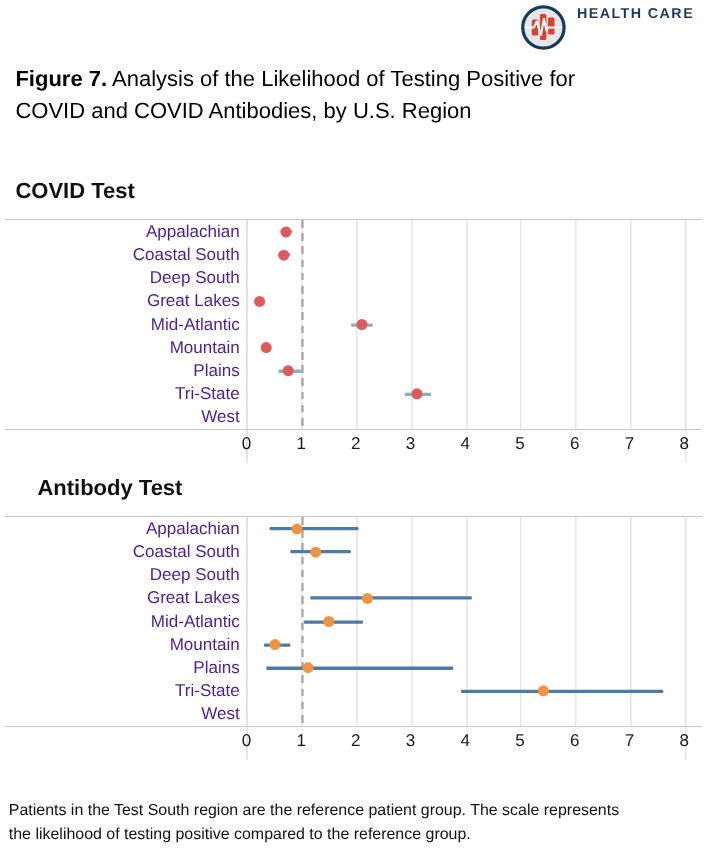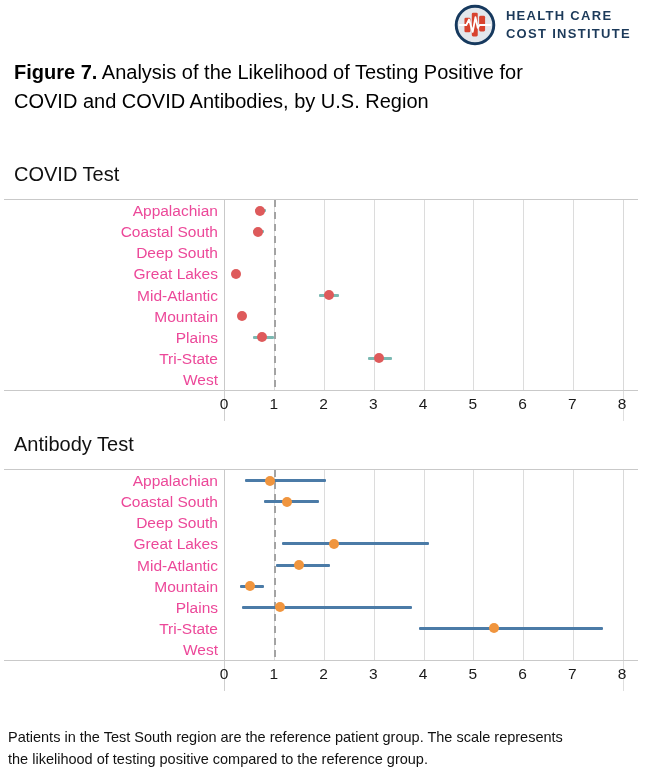--- a/index.html
+++ b/index.html
@@ -5,50 +5,50 @@
   html,body{margin:0;padding:0;background:#ffffff;}
   body{
     width:645px;height:784px;position:relative;overflow:hidden;
     font-family:"Liberation Sans","DejaVu Sans",sans-serif;color:#111;
   }
   
   .header{
     position:absolute;top:0;left:0;width:645px;height:50px;
     display:flex;justify-content:flex-end;align-items:center;
   }
-  .logo{display:flex;align-items:center;gap:9px;margin-right:14px;}
+  .logo{display:flex;gap:9px;margin-right:14px;}
   .logo svg{display:block;}
   .logo-text{
     color:#1c3a5a;font-weight:bold;font-size:13px;line-height:1.35;
     letter-spacing:1.3px;white-space:nowrap;
   }
   
   .fig-title{
     position:absolute;top:58px;left:14px;width:560px;
     font-size:20px;line-height:29px;color:#000;
   }
   .fig-title b{font-weight:bold;}
   
   .section-heading{
-    position:absolute;left:14px;font-size:20px;color:#111;
+    position:absolute;left:14px;font-size:20px;color:#111;font-weight:bold;
   }
   #heading-0{top:163px;}
-  #heading-1{top:433px;}
+  #heading-1{top:433px;margin-left:20px;}
   .panel{
     position:absolute;left:4px;width:634px;
   }
   #panel-0{top:199px;}
   #panel-1{top:469px;}
   .plot-box{
     position:relative;width:634px;height:190px;
     border-top:1px solid #c9c9c9;border-bottom:1px solid #c9c9c9;
   }
   .row-label{
     position:absolute;left:0;width:214px;text-align:right;
-    font-size:15.5px;color:#ec4899;line-height:21px;white-space:nowrap;
+    font-size:15.5px;color:#4c1d95;line-height:21px;white-space:nowrap;
   }
   .plot-area{
     position:absolute;left:220px;top:0;width:398px;height:190px;
     border-left:1px solid #c9c9c9;border-right:1px solid #d9d9d9;
   }
   .gridline{
     position:absolute;top:0;bottom:0;width:1px;background:#dcdcdc;
   }
   .refline{
     position:absolute;top:0;bottom:0;width:2px;
@@ -88,21 +88,20 @@
         <circle cx="24" cy="24" r="20.5" fill="#e3e7ec" stroke="#16395e" stroke-width="3.2"></circle>
         <line x1="6" y1="24" x2="42" y2="24" stroke="#c8d0d9" stroke-width="1.4"></line>
         <rect x="12.5" y="16" width="6.5" height="16" rx="1.5" fill="#d8432f"></rect>
         <rect x="20.5" y="10.5" width="6.5" height="26" rx="1.5" fill="#d8432f"></rect>
         <rect x="28.5" y="14" width="6.5" height="17" rx="1.5" fill="#d8432f"></rect>
         <polyline points="7,24 14.5,24 17.5,18 21.5,31.5 24.5,15.5 27,27 29,24 41,24" fill="none" stroke="#ffffff" stroke-width="2" stroke-linejoin="round" stroke-linecap="round"></polyline>
       </svg>
     </span>
     <div class="logo-text">
       <div>HEALTH CARE</div>
-      <div>COST INSTITUTE</div>
     </div>
   </div>
 </div>
 
 <div class="fig-title">
   <b>Figure 7.</b>
   <span>Analysis of the Likelihood of Testing Positive for COVID and COVID Antibodies, by U.S. Region</span>
 </div>
 
 <div class="section-heading" id="heading-0">COVID Test</div>

